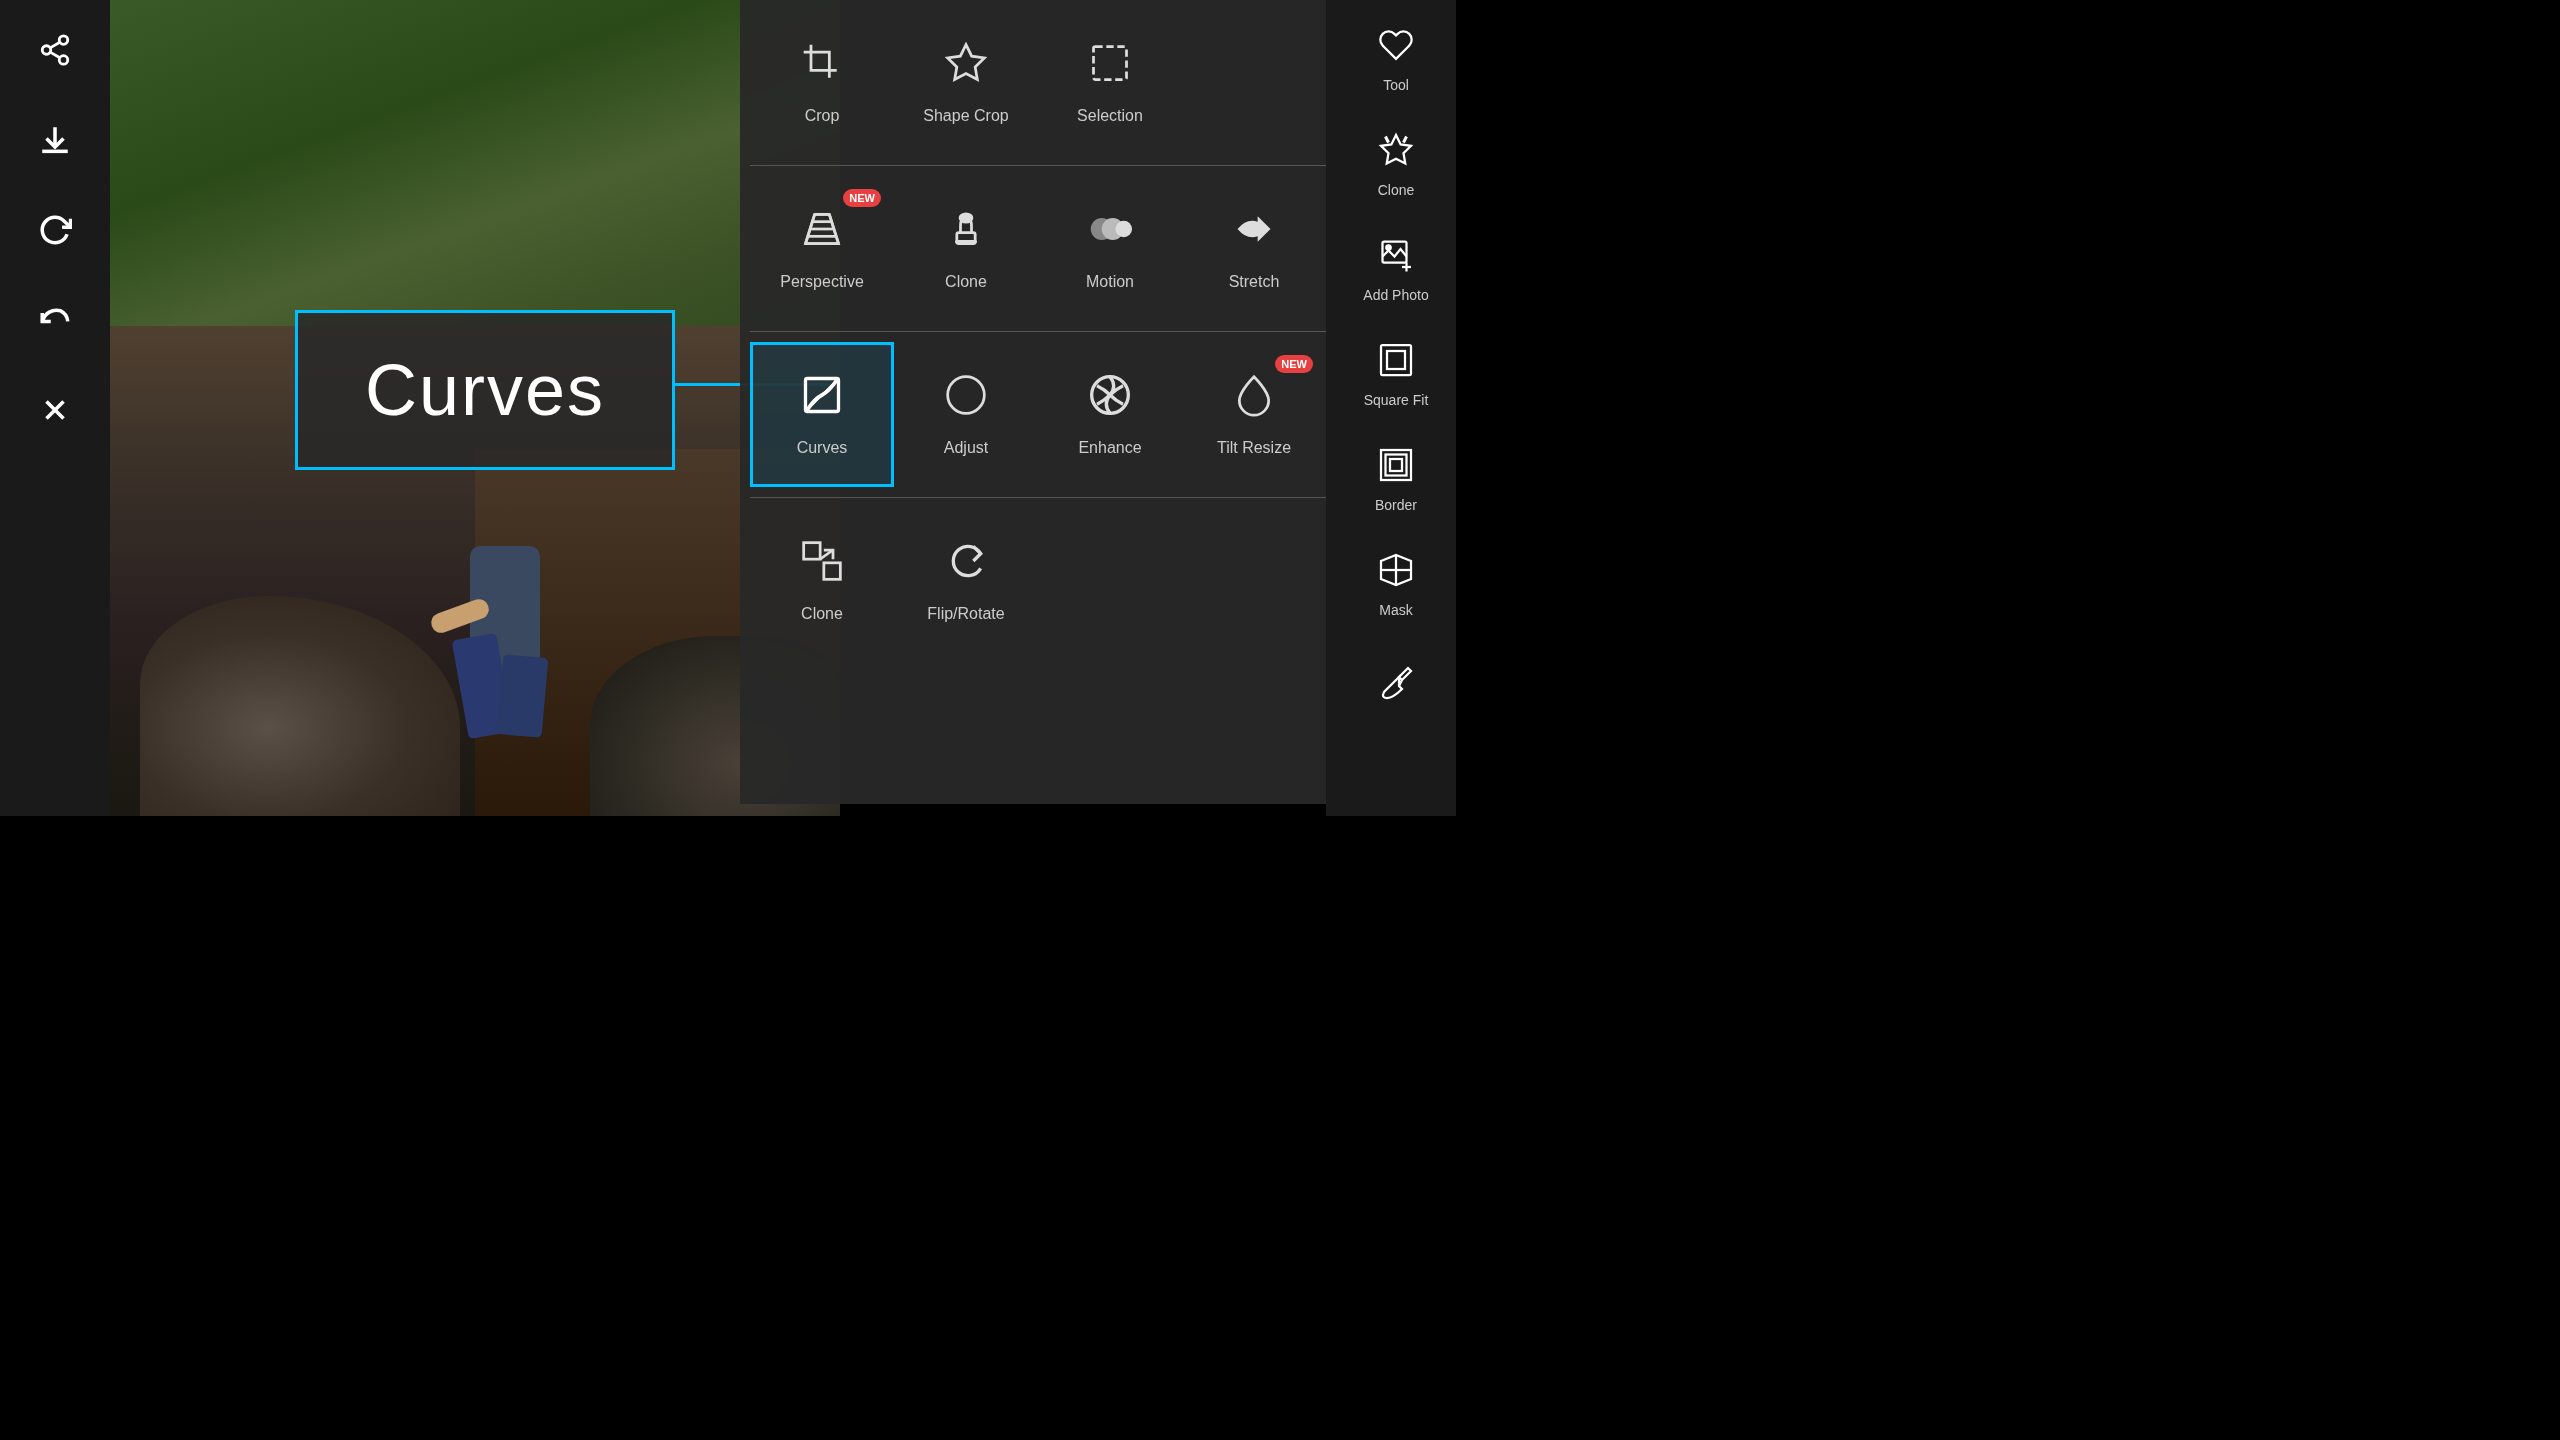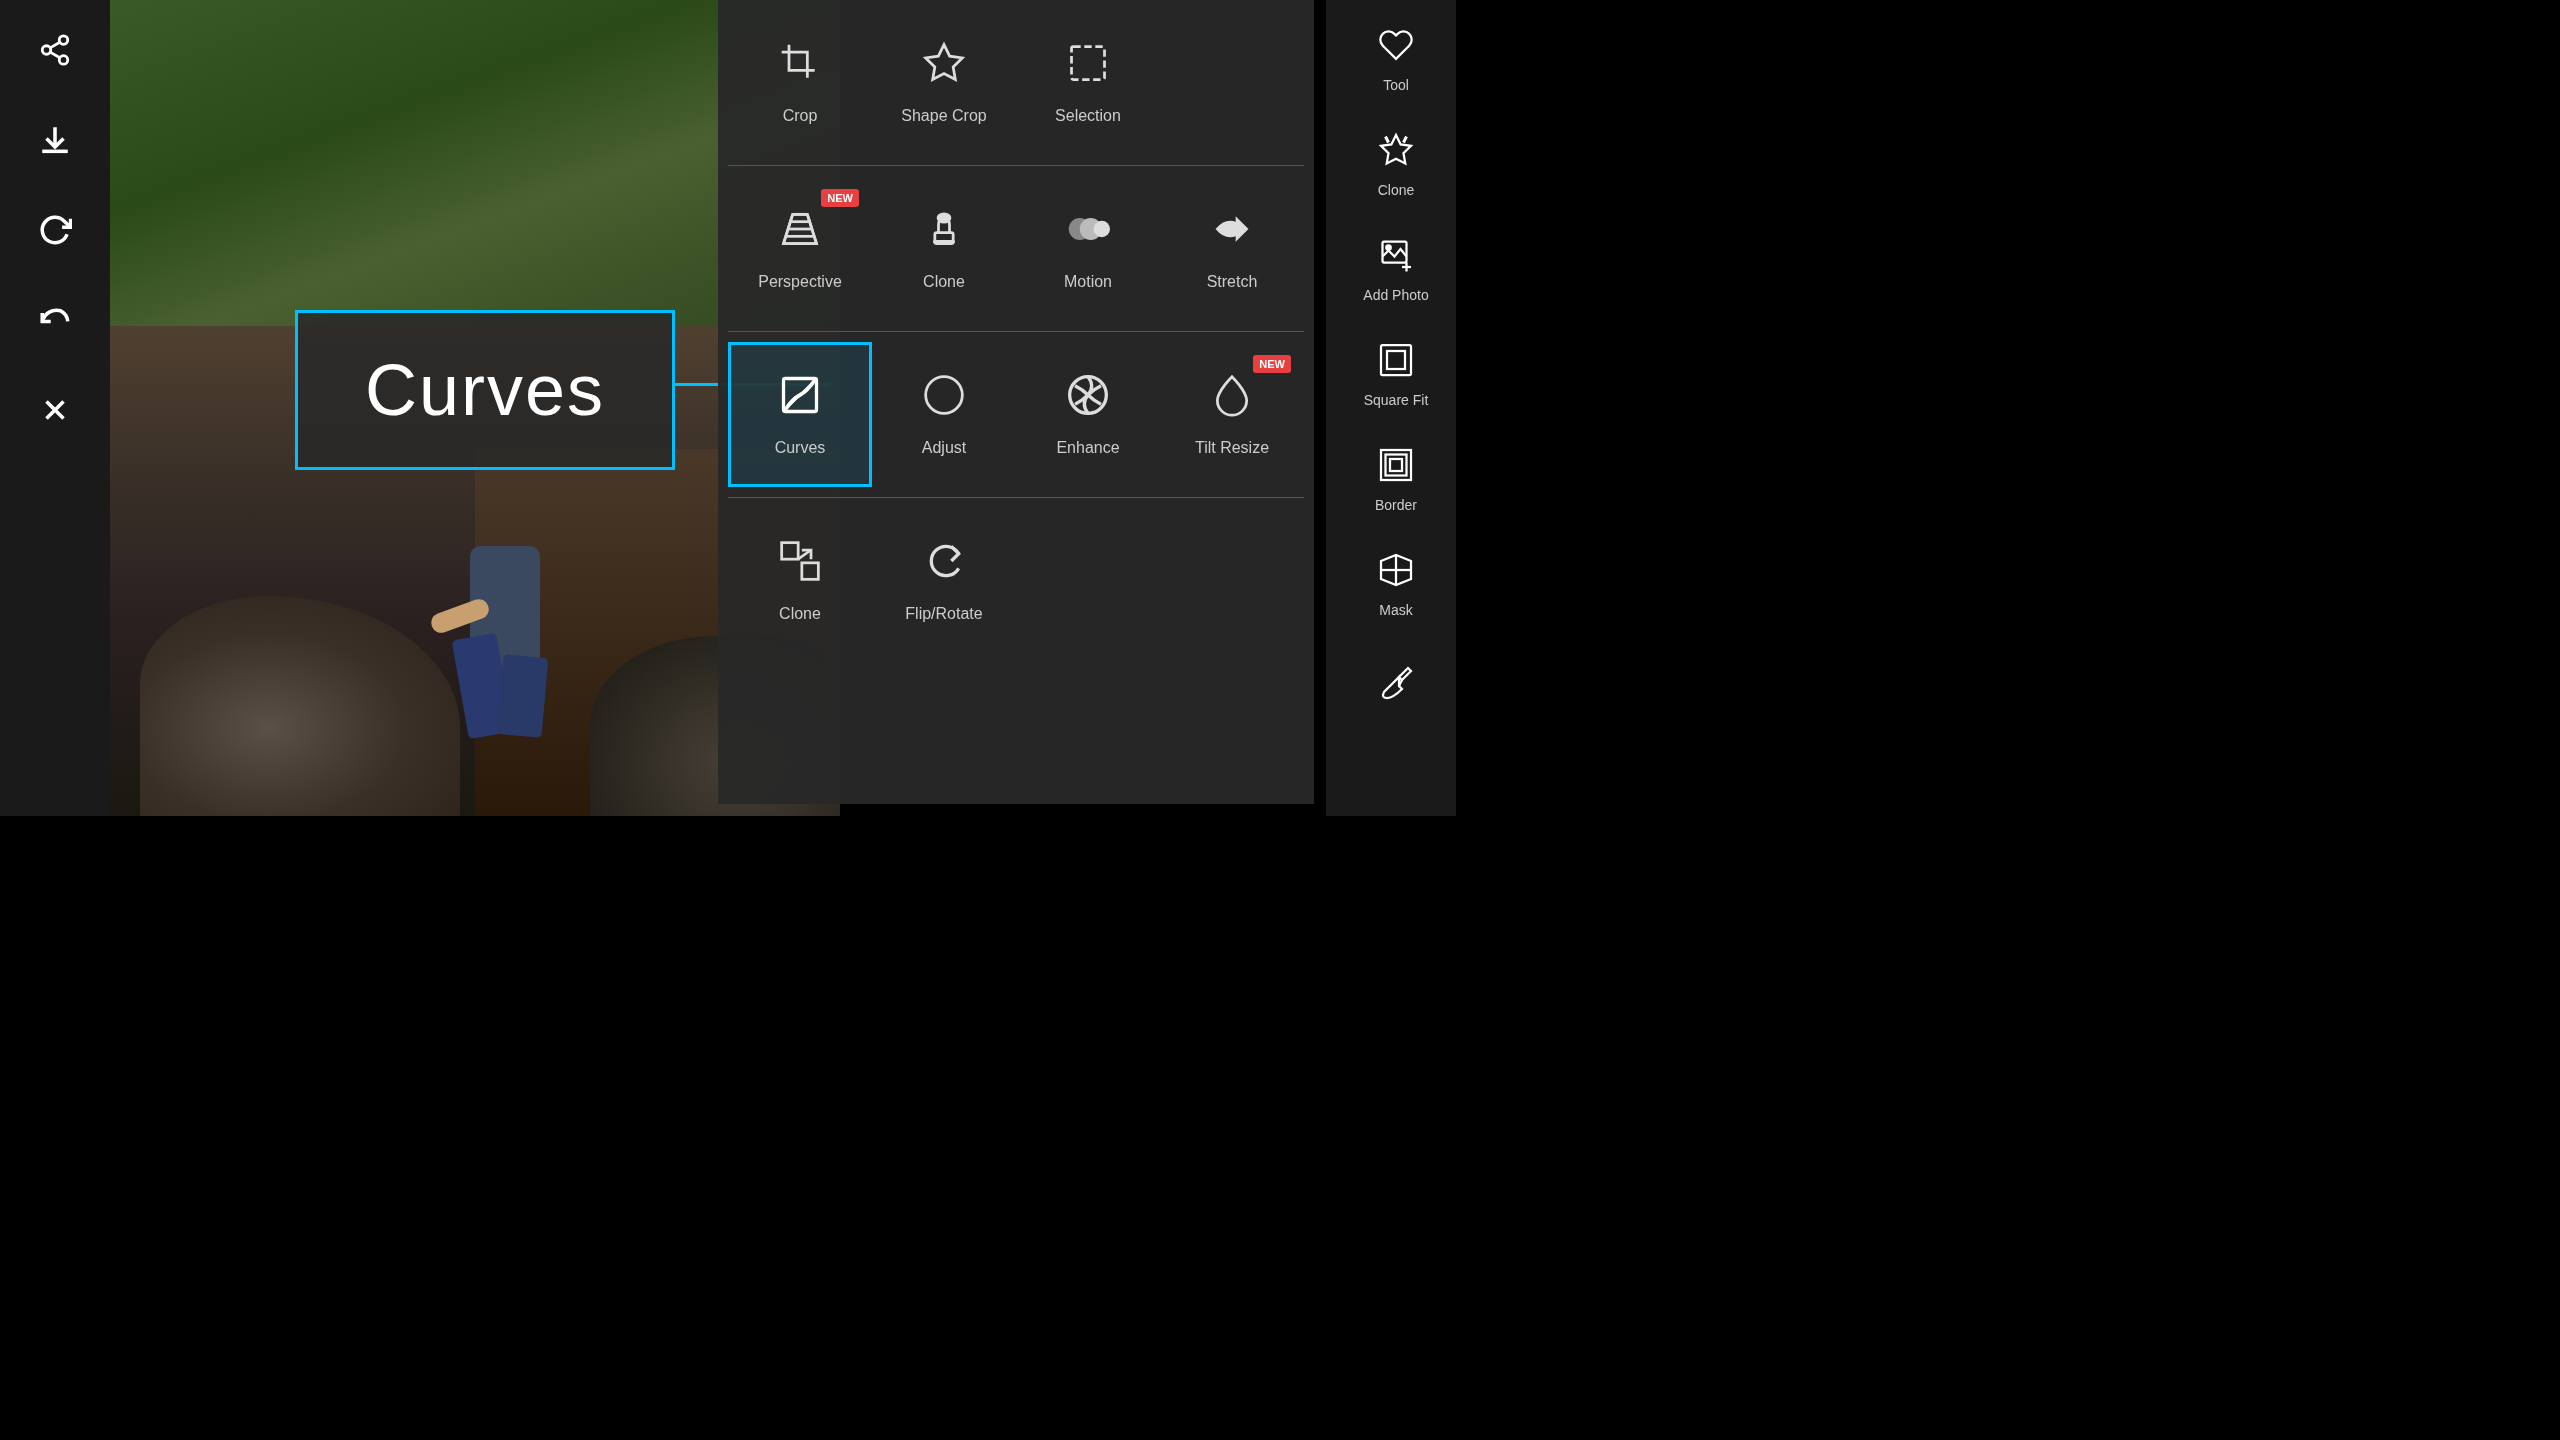--- a/index.html
+++ b/index.html
@@ -124,21 +124,21 @@
 
     .right-sidebar-item .label {
       font-size: 14px;
       color: #ccc;
       text-align: center;
     }
 
     
     #tool-panel {
       position: absolute;
-      left: 718px;
+      left: 740px;
       top: 0;
       width: 596px;
       height: 804px;
       background: rgba(40, 40, 40, 0.95);
     }
 
     .tool-grid {
       display: grid;
       grid-template-columns: repeat(4, 1fr);
       padding: 10px;
@@ -178,21 +178,21 @@
 
     .new-badge {
       position: absolute;
       top: 12px;
       right: 12px;
       background: #e84040;
       color: #fff;
       font-size: 11px;
       font-weight: bold;
       padding: 3px 6px;
-      border-radius: 3px;
+      border-radius: 9px;
     }
 
     .tool-row-divider {
       border: none;
       border-top: 1px solid #555;
       margin: 0 10px;
     }
 
     
     .icon-svg {

